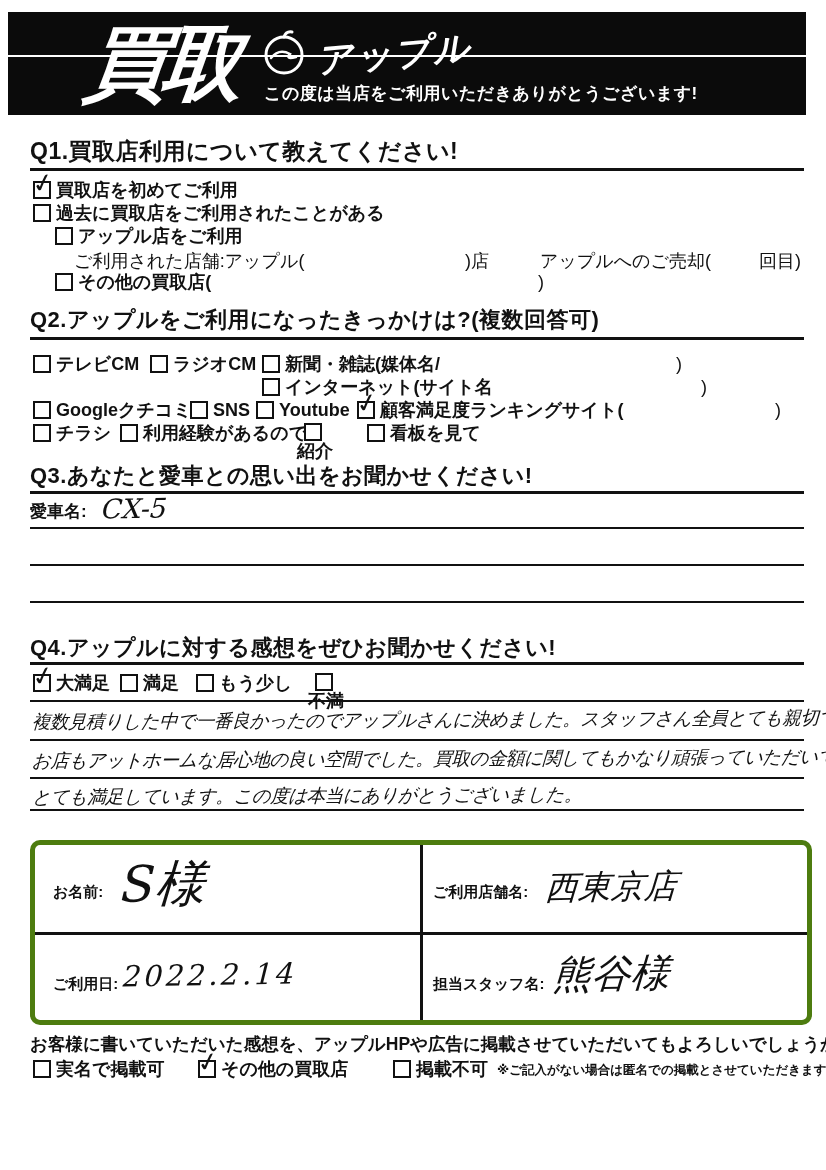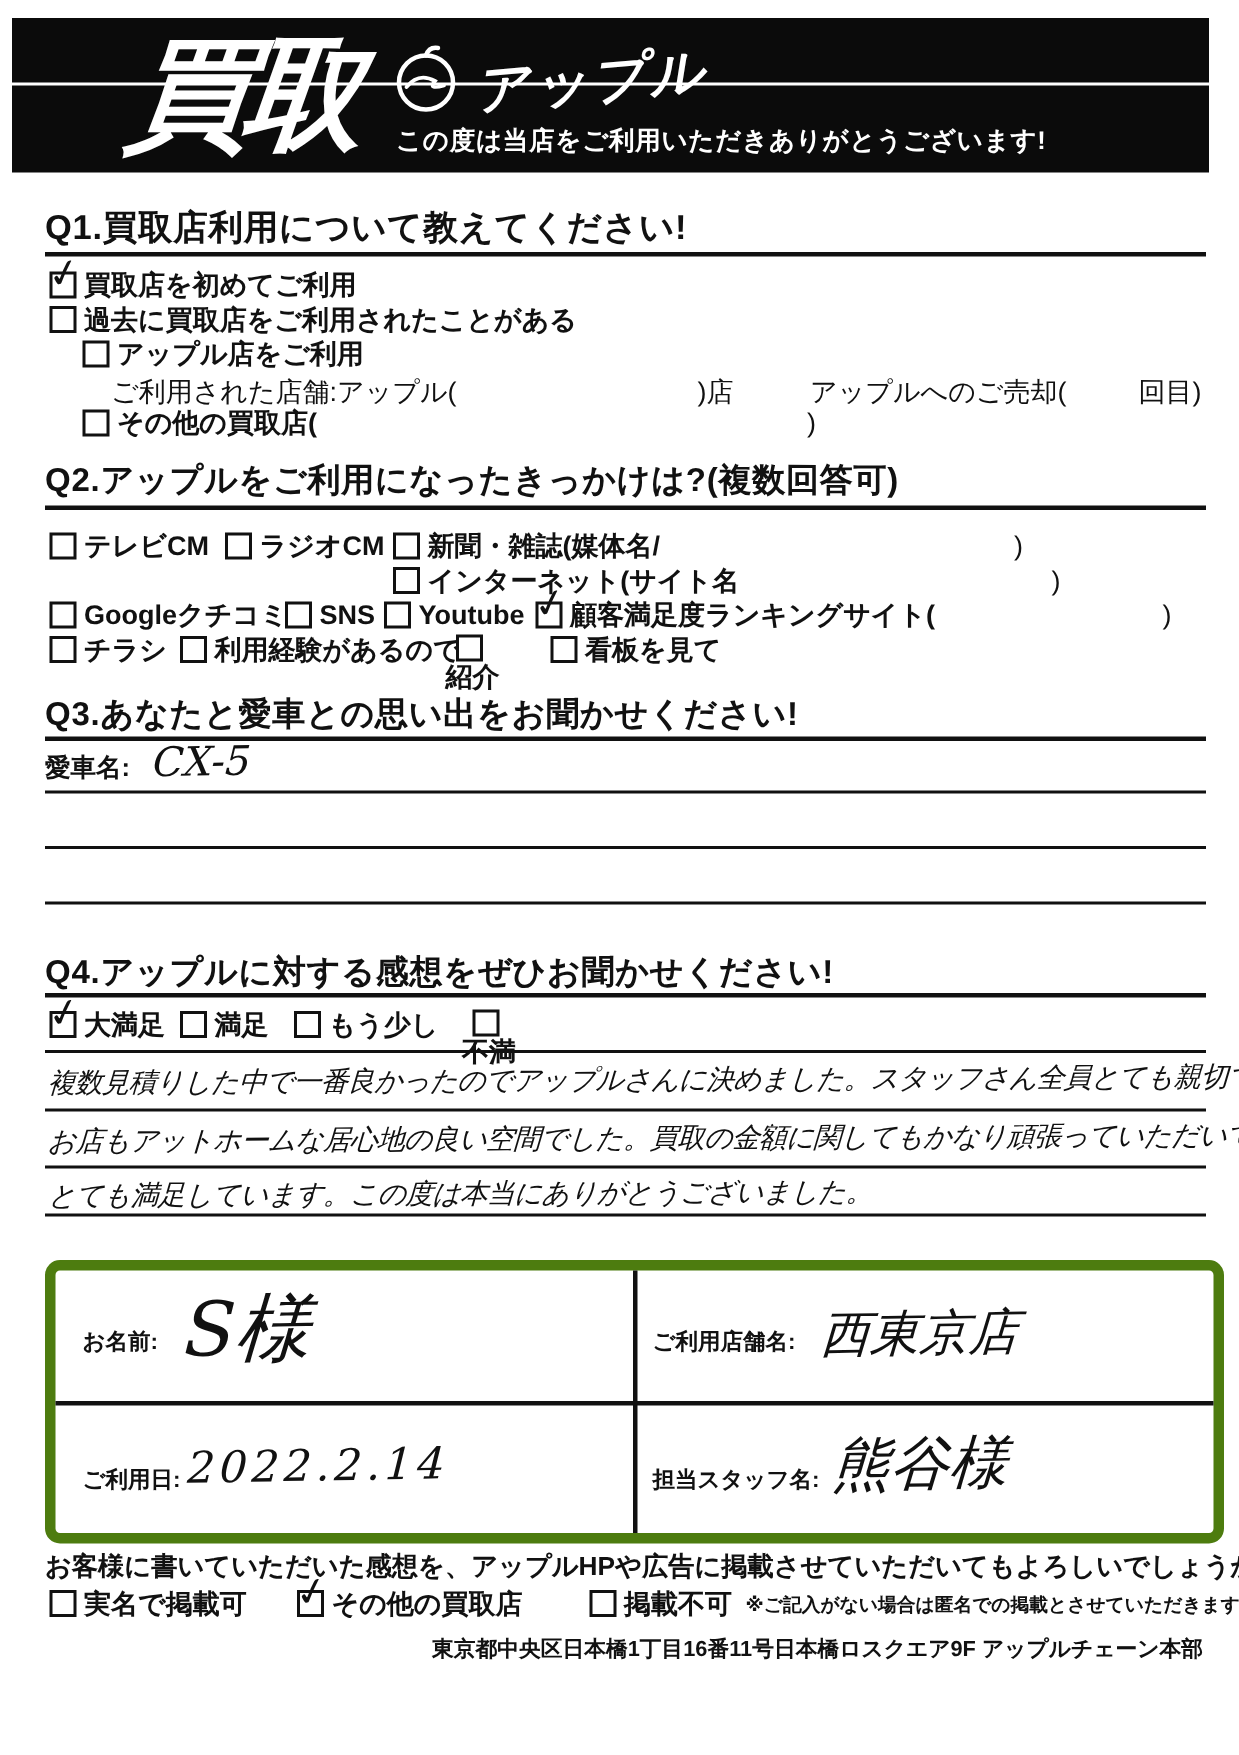--- a/index.html
+++ b/index.html
@@ -27,21 +27,21 @@
   .cb{display:inline-block;flex:none;width:14px;height:14px;border:2px solid #111;margin-right:5px;
       position:relative;background:#fff;}
   .check{position:absolute;left:-3px;top:-13px;font-size:26px;font-weight:bold;color:#111;
          line-height:1;transform:rotate(-12deg);font-family:"DejaVu Sans",sans-serif;}
   
   .hw{display:inline-block;font-family:"DejaVu Serif","Liberation Serif",serif;font-style:italic;
       transform:rotate(-1deg) skewX(-4deg);white-space:nowrap;}
   .hwline{position:absolute;font-family:"DejaVu Serif","Liberation Serif",serif;font-style:italic;
           font-size:18.5px;letter-spacing:-.5px;transform:rotate(-.3deg) skewX(-3deg);white-space:nowrap;}
   
-  .tbl{position:absolute;left:30px;top:840px;width:772px;height:175px;border:7px solid #4d7c0f;border-radius:10px;}
+  .tbl{position:absolute;left:30px;top:840px;width:772px;height:175px;border:5px solid #4d7c0f;border-radius:10px;}
   .tbl-v{position:absolute;left:385px;top:0;bottom:0;width:3px;background:#111;}
   .tbl-h{position:absolute;left:0;right:0;top:87px;height:3px;background:#111;}
   .tlabel{position:absolute;font-size:15px;font-weight:bold;white-space:nowrap;}
 </style>
 </head>
 <body>
 
 <div class="page">
 
   <div class="banner">
@@ -207,15 +207,14 @@
         <span class="check">✓</span>
       </span>
     <span>その他の買取店</span>
   </span>
   <span class="opt" style="left:393px;top:1059px;">
     <span class="cb"></span>
     <span>掲載不可</span>
   </span>
   <span class="abs b" style="left:497px;top:1062px;font-size:12.5px;white-space:nowrap;">※ご記入がない場合は匿名での掲載とさせていただきます。</span>
 
-  <div class="abs b" style="right:24px;top:1090px;font-size:14.5px;white-space:nowrap;text-align:right;">東京都中央区日本橋1丁目16番11号日本橋ロスクエア9F アップルチェーン本部</div>
 
 </div>
 
 </body></html>

